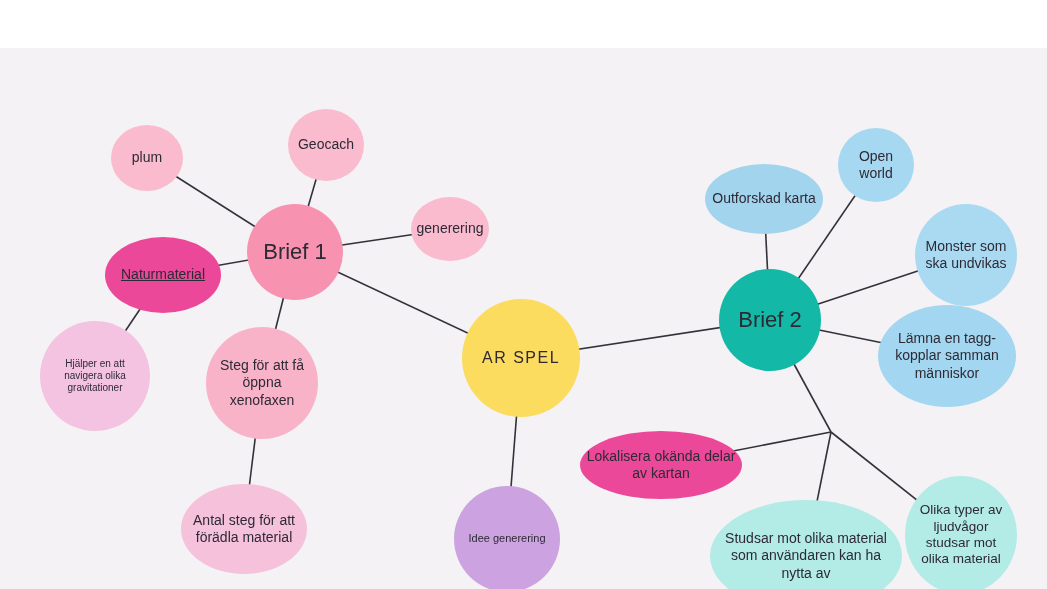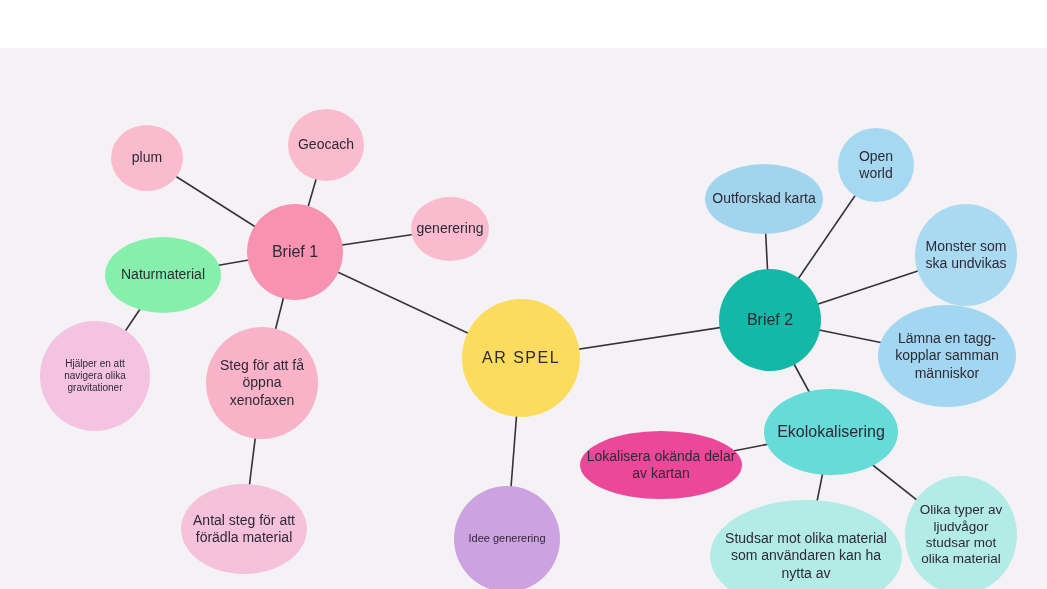--- a/index.html
+++ b/index.html
@@ -19,21 +19,21 @@
     position: absolute; left: 0; top: 0; width: 1047px; height: 589px;
     z-index: 2;
   }
   .node {
     position: absolute; border-radius: 50%;
     display: flex; align-items: center; justify-content: center;
     text-align: center; font-size: 14px; line-height: 1.22;
     padding: 6px; box-sizing: border-box; cursor: pointer;
     overflow-wrap: break-word;
   }
-  .node.lg { font-size: 16px; }
+  .node.lg { font-size: 22px; }
   .node.caps { letter-spacing: 1.5px; font-size: 16px; }
   
   .n-plum          { left: 111px; top:  77px; width:  72px; height:  66px; }
   .n-geocach       { left: 288px; top:  61px; width:  76px; height:  72px; }
   .n-brief1        { left: 247px; top: 156px; width:  96px; height:  96px; }
   .n-kristaller    { left: 411px; top: 149px; width:  78px; height:  64px; }
   .n-naturmaterial { left: 105px; top: 189px; width: 116px; height:  76px; }
   .n-hjalper       { left:  40px; top: 273px; width: 110px; height: 110px; font-size:10px; }
   .n-steg          { left: 206px; top: 279px; width: 112px; height: 112px; }
   .n-antal         { left: 181px; top: 436px; width: 126px; height:  90px; }
@@ -78,21 +78,21 @@
   <div class="nodes-layer" style="color: rgb(45, 42, 53);">
 
     <div class="node n-plum" style="background: rgb(250, 187, 206);">plum</div>
 
     <div class="node n-geocach" style="background: rgb(250, 187, 206);">Geocach</div>
 
     <div class="node n-brief1 lg" style="background: rgb(247, 146, 177);">Brief 1</div>
 
     <div class="node n-kristaller" style="background: rgb(250, 187, 206);">generering</div>
 
-    <div class="node n-naturmaterial" style="background: #86efac;">Naturmaterial</div>
+    <div class="node n-naturmaterial" style="background: #ec4899; text-decoration: underline;">Naturmaterial</div>
 
     <div class="node n-hjalper" style="background: rgb(245, 195, 226);">Hjälper en att navigera olika gravitationer</div>
 
     <div class="node n-steg" style="background: rgb(249, 179, 201);">Steg för att få öppna xenofaxen</div>
 
     <div class="node n-antal" style="background: rgb(246, 194, 219);">Antal steg för att förädla material</div>
 
     <div class="node n-arspel caps" style="background: rgb(251, 220, 94);">AR SPEL</div>
 
     <div class="node n-idee" style="background: rgb(205, 162, 225);">Idee generering</div>
@@ -100,21 +100,20 @@
     <div class="node n-brief2 lg" style="background: #14b8a6;">Brief 2</div>
 
     <div class="node n-outforskad" style="background: rgb(163, 212, 238);">Outforskad karta</div>
 
     <div class="node n-openworld" style="background: rgb(167, 216, 241);">Open world</div>
 
     <div class="node n-monster" style="background: rgb(169, 218, 242);">Monster som ska undvikas</div>
 
     <div class="node n-lamna" style="background: rgb(163, 214, 240);">Lämna en tagg-kopplar samman människor</div>
 
-    <div class="node n-eko lg" style="background: rgb(102, 219, 216);">Ekolokalisering</div>
 
     <div class="node n-lokalisera" style="background: #ec4899;">Lokalisera okända delar av kartan</div>
 
     <div class="node n-studsar" style="background: rgb(179, 235, 231);">Studsar mot olika material som användaren kan ha nytta av</div>
 
     <div class="node n-olikatyper" style="background: rgb(179, 235, 231);">Olika typer av ljudvågor studsar mot olika material</div>
 
   </div>
 </div>
 

